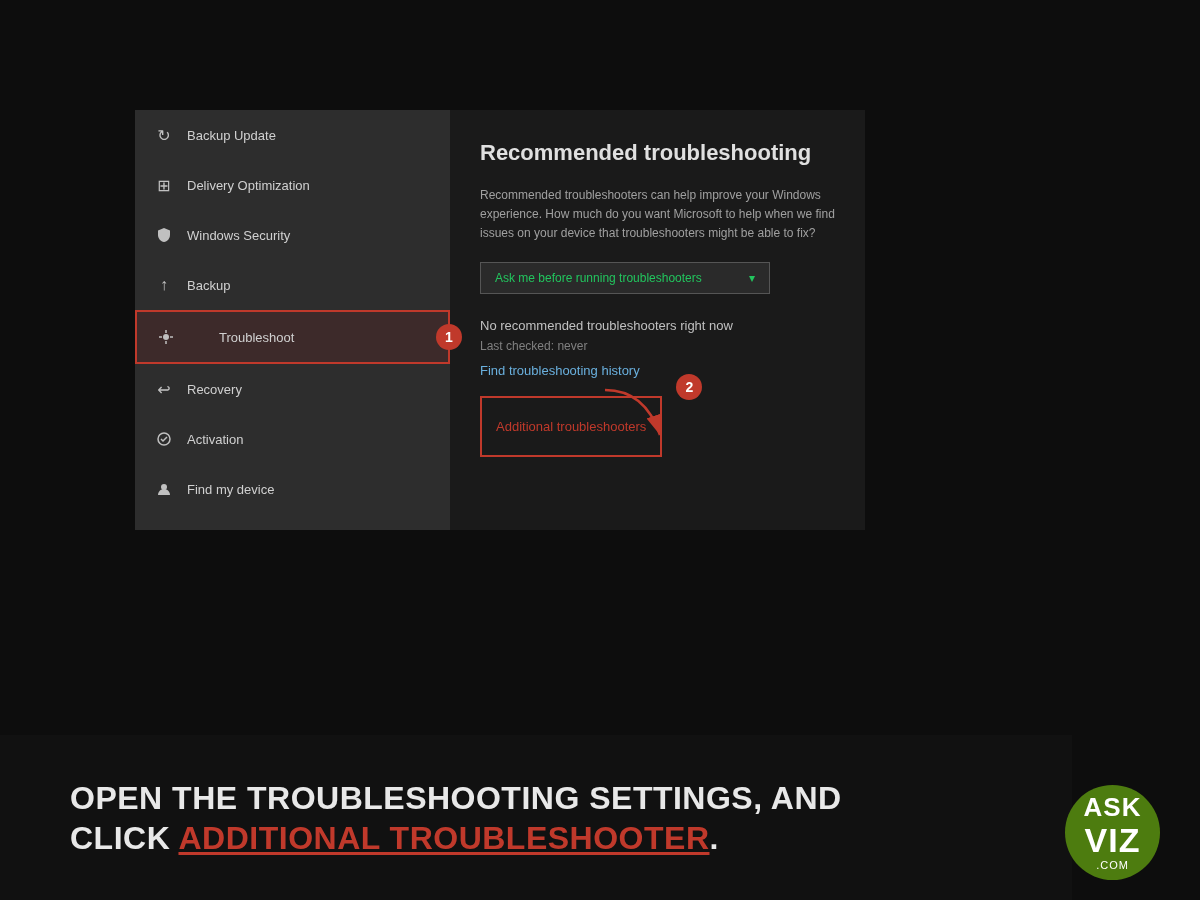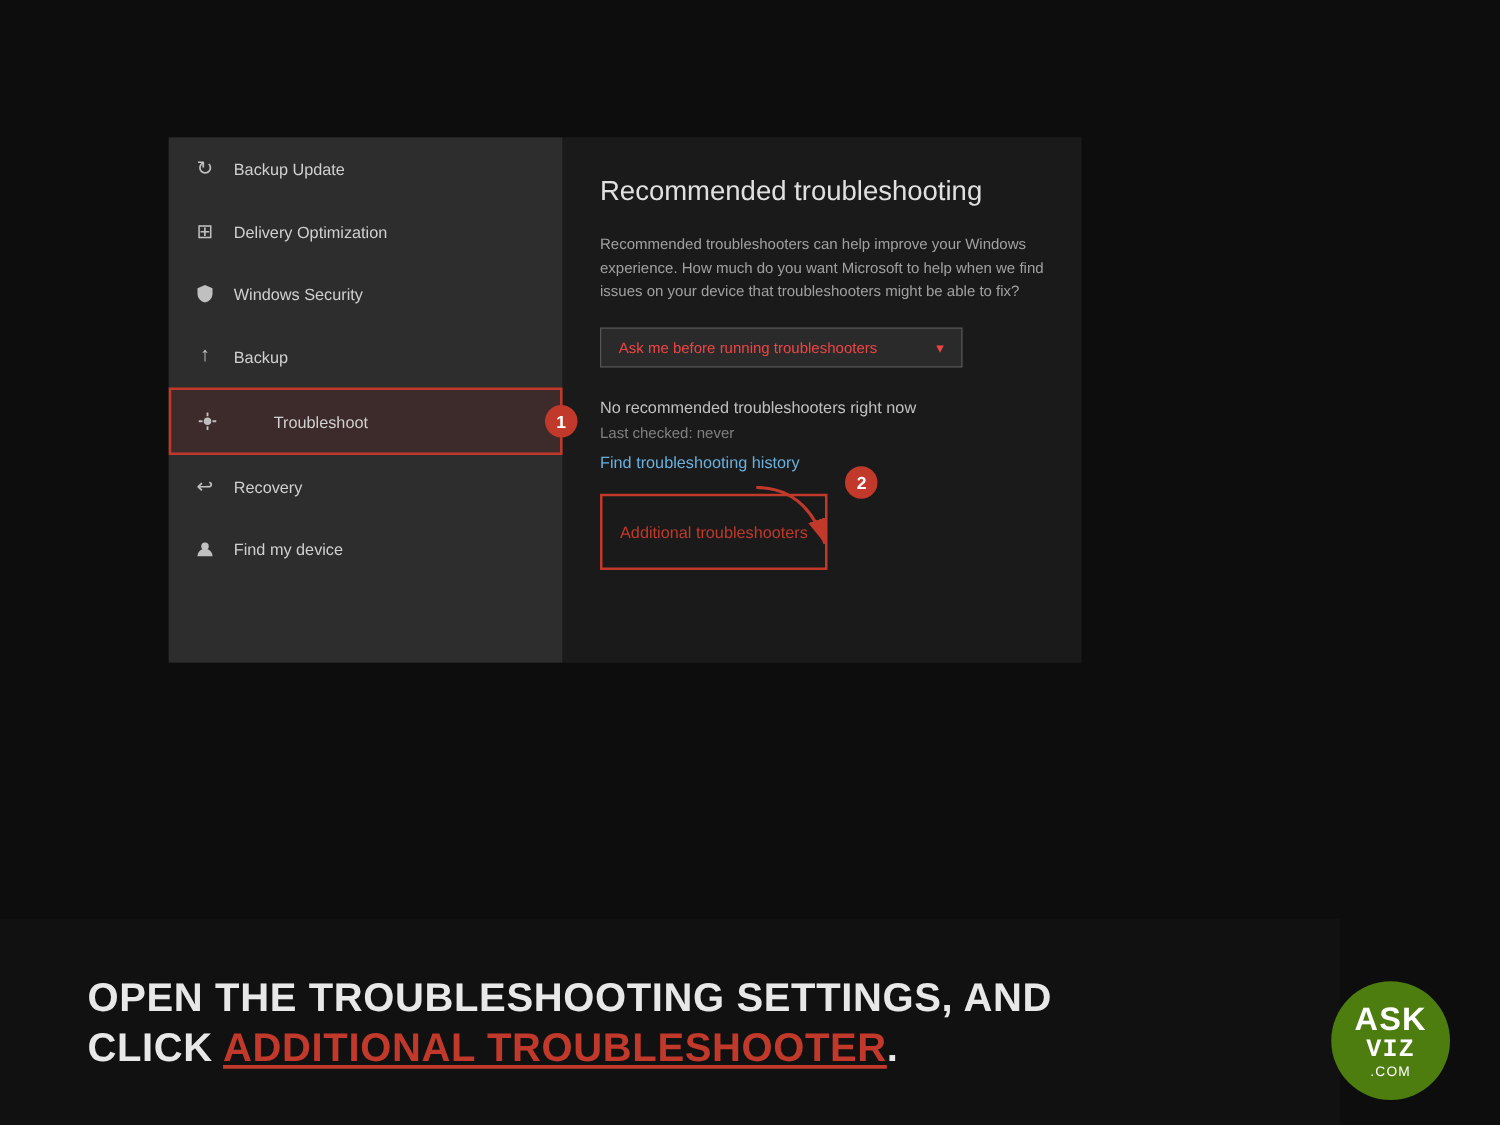--- a/index.html
+++ b/index.html
@@ -80,40 +80,40 @@
     
     .main-content {
       flex: 1;
       background: #1a1a1a;
       padding: 30px 30px;
       color: #d0d0d0;
     }
 
     .main-title {
       font-size: 22px;
-      font-weight: 400;
+      font-weight: 700;
       color: #e0e0e0;
       margin-bottom: 20px;
     }
 
     .description {
       font-size: 12px;
       color: #a0a0a0;
       line-height: 1.6;
       margin-bottom: 18px;
     }
 
     .dropdown {
       display: flex;
       align-items: center;
       justify-content: space-between;
       background: #2a2a2a;
       border: 1px solid #555;
       padding: 8px 14px;
-      color: #ef4444;
+      color: #22c55e;
       font-size: 12px;
       width: 290px;
       cursor: pointer;
       margin-bottom: 24px;
     }
 
     .dropdown-arrow {
       font-size: 12px;
     }
 
@@ -210,21 +210,21 @@
       align-items: center;
       justify-content: center;
       color: white;
       font-weight: 900;
       font-size: 22px;
       line-height: 1.1;
       text-transform: uppercase;
       letter-spacing: 1px;
     }
     .askviz-logo .ask { font-size: 26px; }
-    .askviz-logo .viz { font-size: 20px; font-family: Liberation Mono, monospace; }
+    .askviz-logo .viz { font-size: 34px; }
     .askviz-logo .com { font-size: 11px; font-weight: 400; }
 
     
     .arrow-svg {
       position: absolute;
       top: 385px;
       left: 595px;
     }
   </style>
 </head>
@@ -270,20 +270,29 @@
       </span>
       <span>Troubleshoot</span>
       <div class="badge">1</div>
     </div>
 
     <div class="sidebar-item">
       <span class="sidebar-icon">↩</span>
       <span>Recovery</span>
     </div>
 
+    <div class="sidebar-item">
+      <span class="sidebar-icon">
+        <svg width="16" height="16" viewBox="0 0 16 16" fill="none" stroke="#c0c0c0" stroke-width="1.5">
+            <circle cx="8" cy="8" r="6"></circle>
+            <polyline points="5,8 7,10 11,6"></polyline>
+          </svg>
+      </span>
+      <span>Activation</span>
+    </div>
 
     <div class="sidebar-item">
       <span class="sidebar-icon">
         <svg width="16" height="16" viewBox="0 0 16 16" fill="#c0c0c0">
             <circle cx="8" cy="6" r="3"></circle>
             <path d="M2 14c0-3.3 2.7-6 6-6s6 2.7 6 6"></path>
           </svg>
       </span>
       <span>Find my device</span>
     </div>

